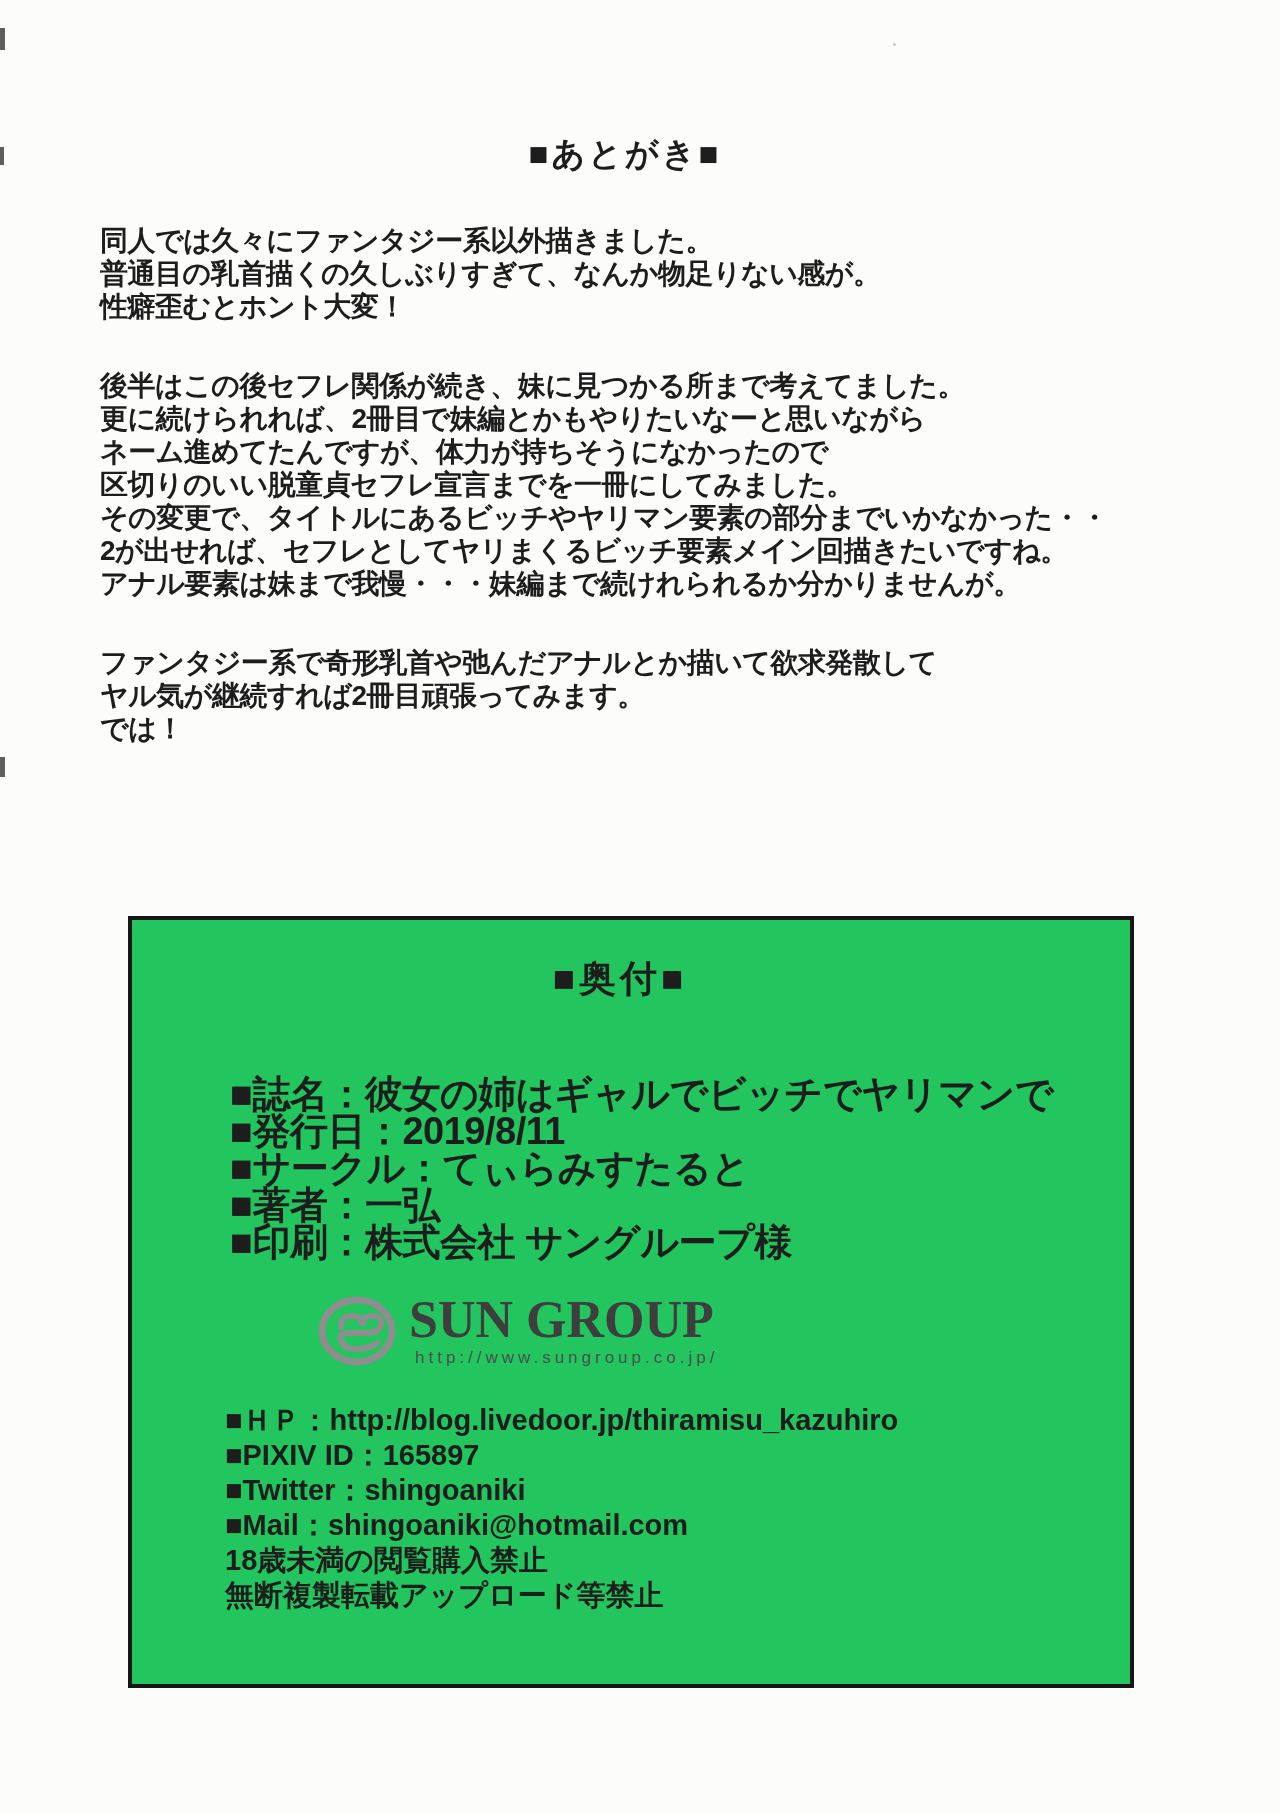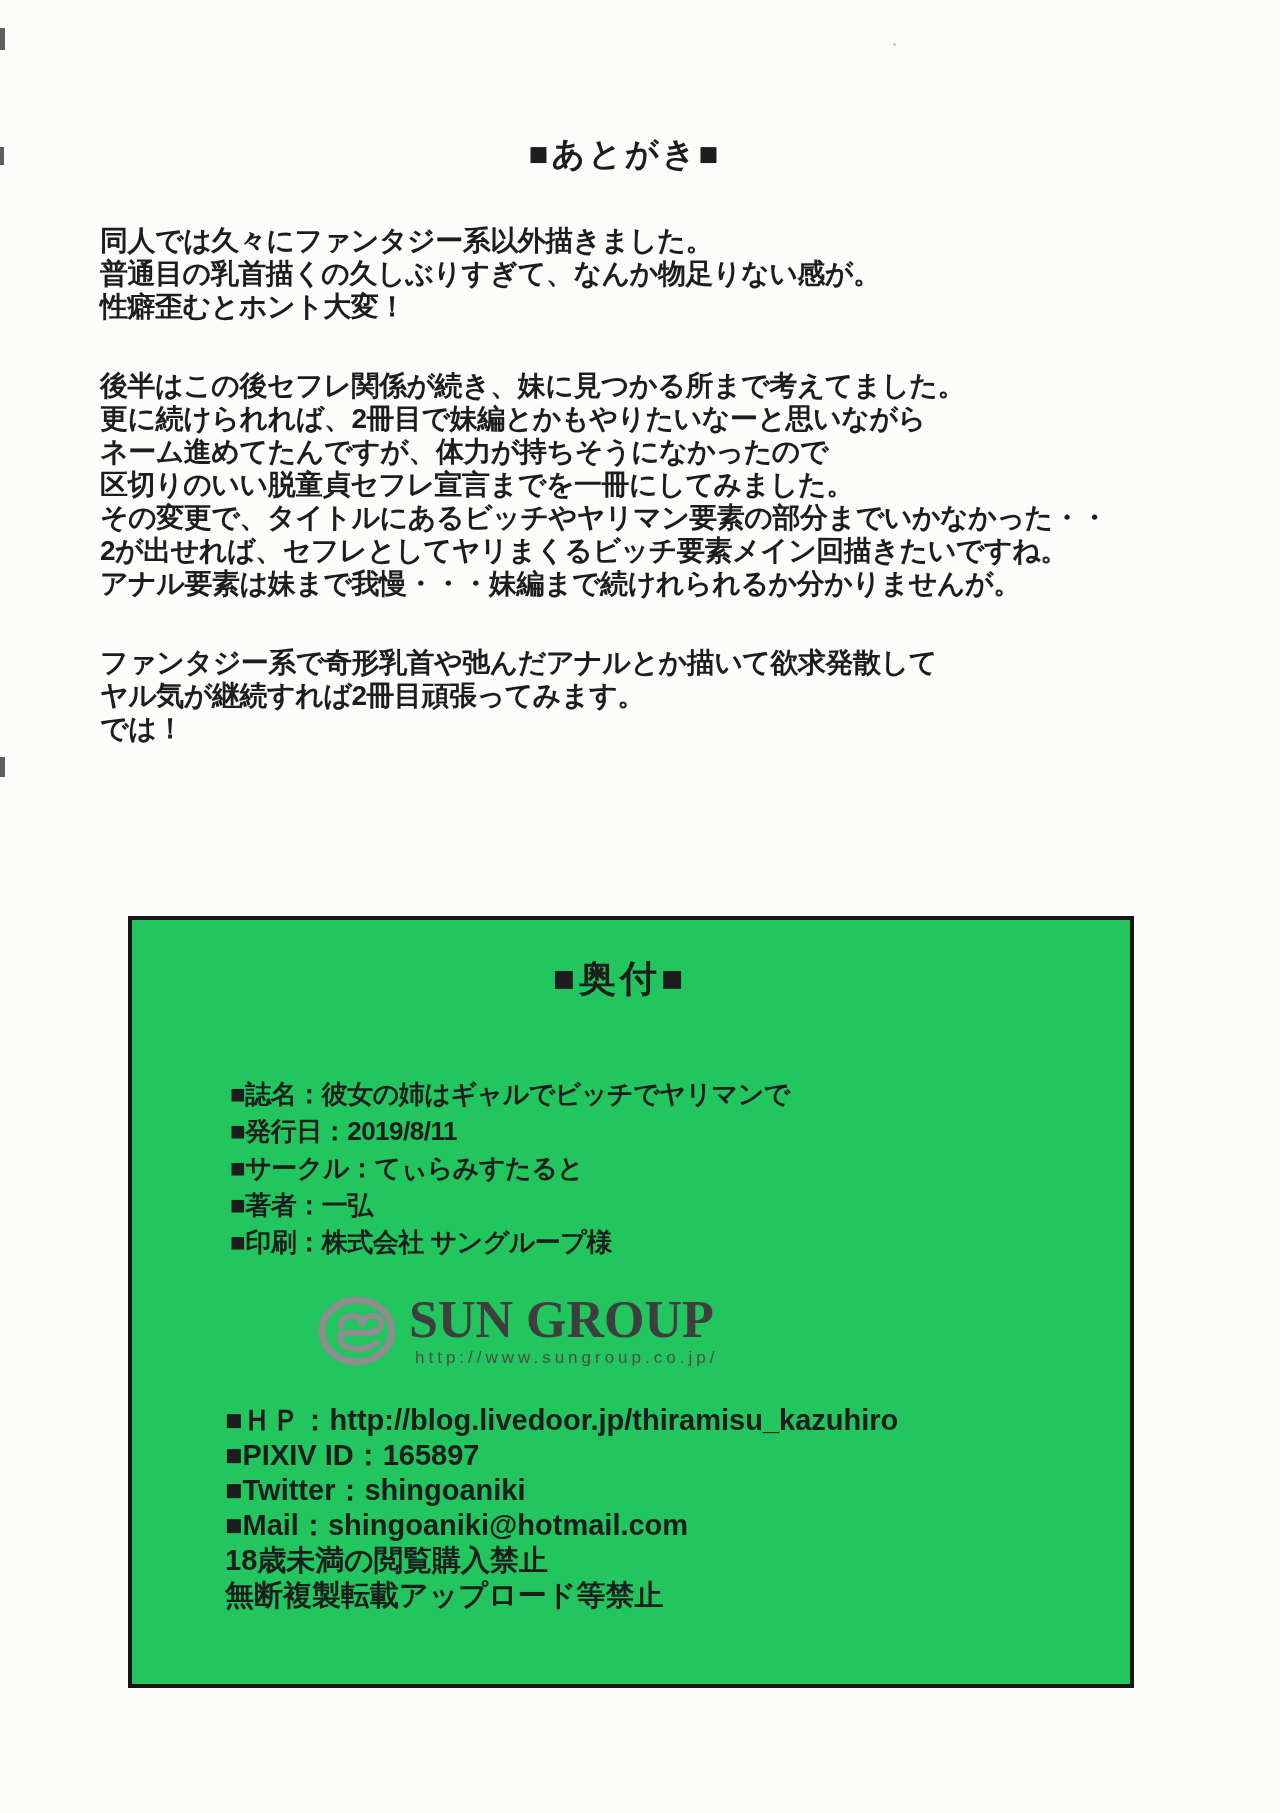--- a/index.html
+++ b/index.html
@@ -39,21 +39,21 @@
     background:#22c55e;
   }
   .colophon-title {
     position:absolute; top:34px; left:0; width:100%;
     transform:translateX(-11px);
     text-align:center;
     font-size:37px; font-weight:bold; letter-spacing:4px;
   }
   .colophon-entries {
     position:absolute; left:98px; top:1056px;
-    font-size:26px; font-weight:bold; line-height:37px;
+    font-size:38px; font-weight:bold; line-height:37px;
     letter-spacing:-0.5px;
   }
   .colophon-box .colophon-entries { top:156px; }
 
   .printer-logo {
     position:absolute; left:185px; top:372px;
     display:flex; align-items:center;
   }
   .logo-mark { flex:0 0 auto; margin-top:4px; }
   .logo-text { margin-left:12px; }

